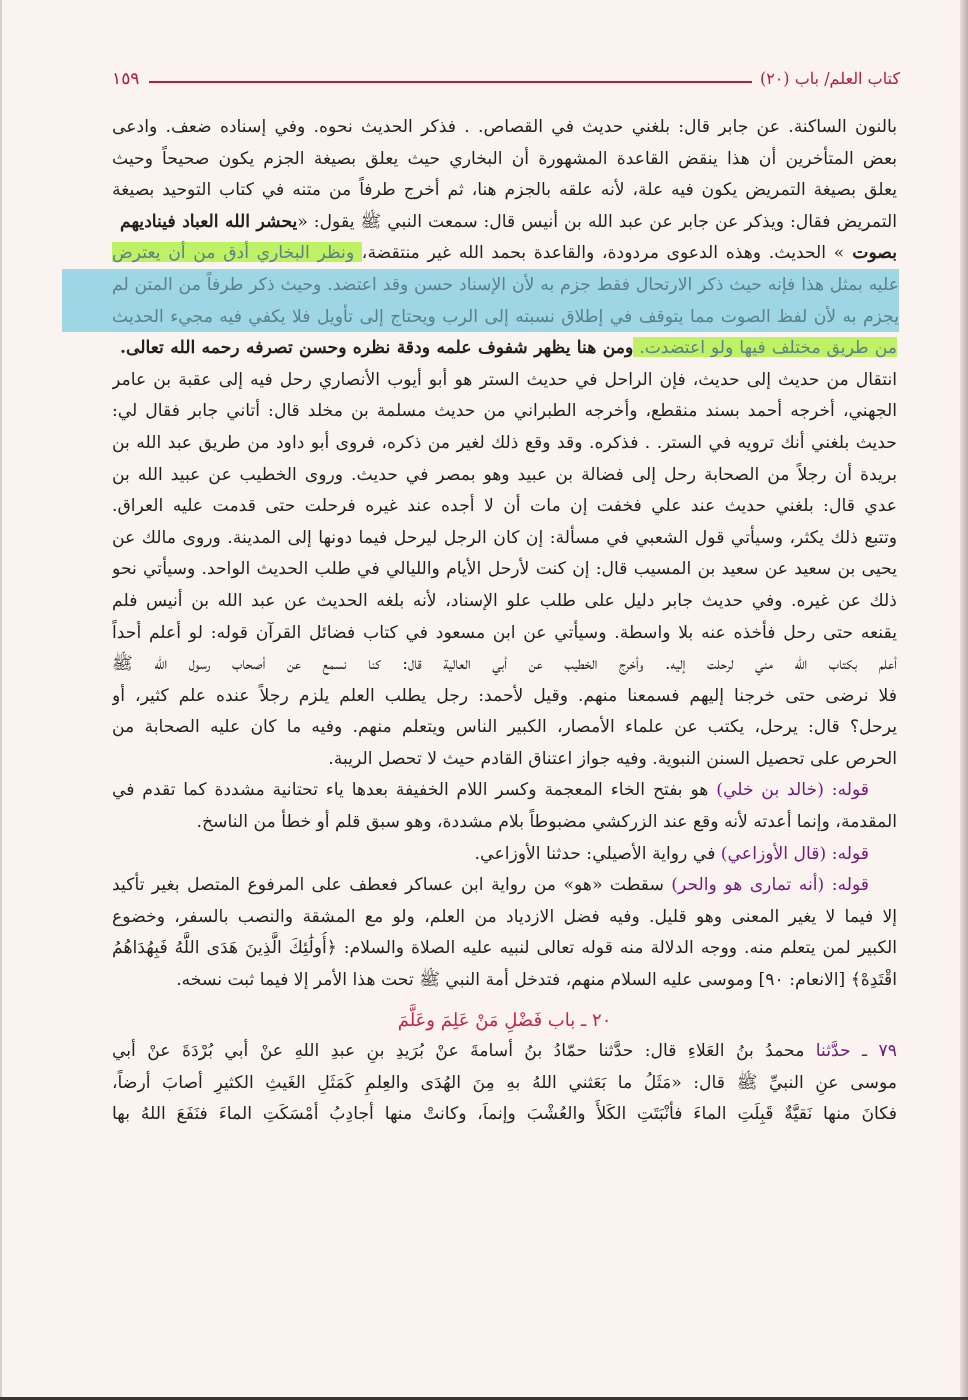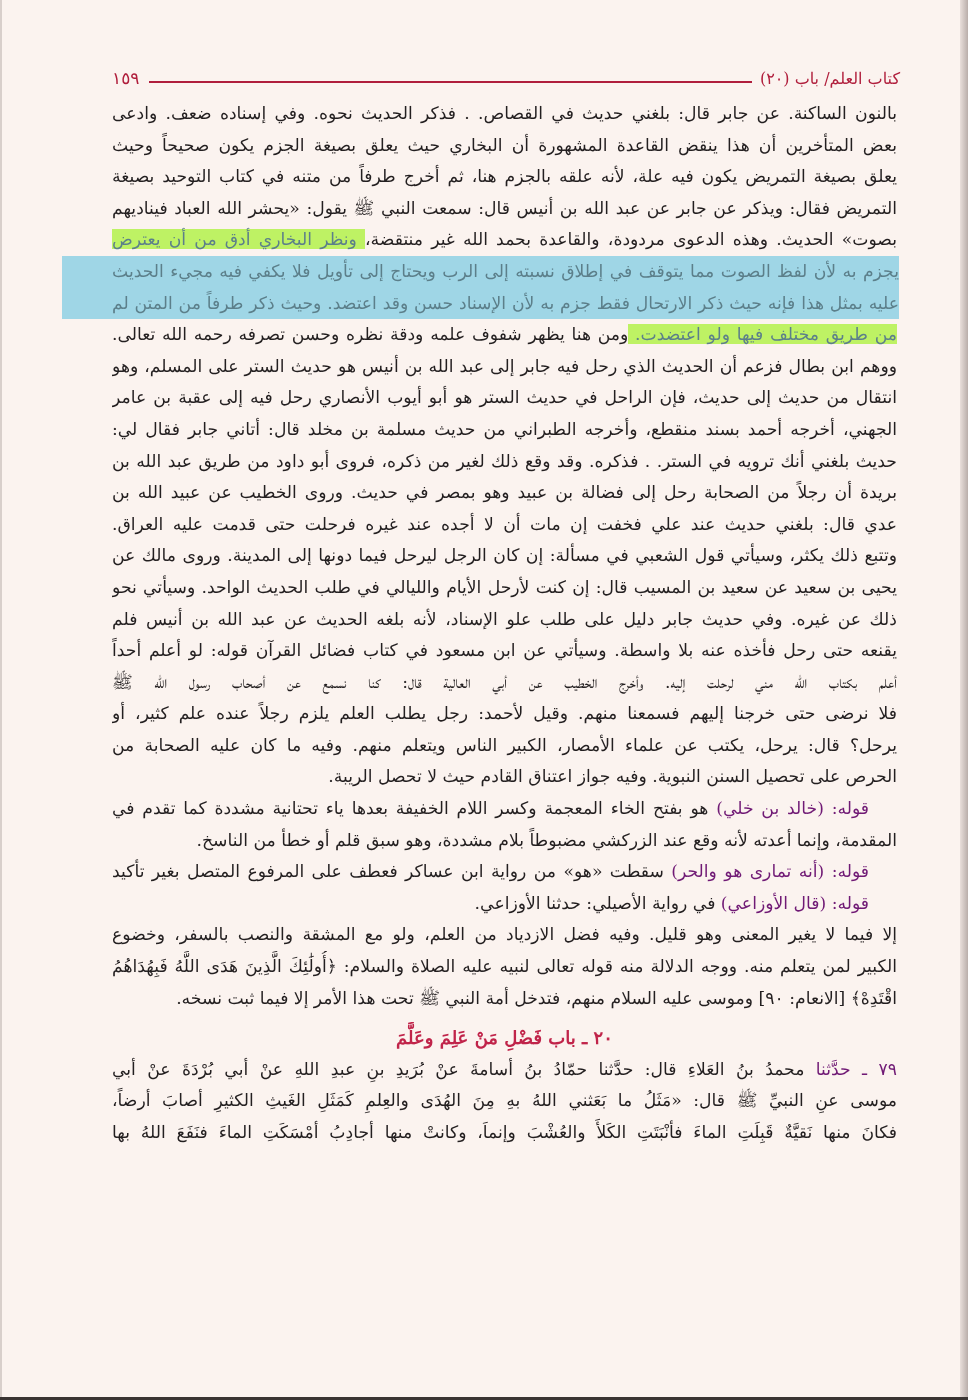--- a/index.html
+++ b/index.html
@@ -22,34 +22,34 @@
   }
   .running-head {
     position:absolute; top:66px; left:112px; width:788px; height:22px;
     display:flex; flex-direction:row; align-items:flex-end;
     color:#b01e3c;
   }
   .running-title { font-size:16px; white-space:nowrap; padding-left:8px; }
   .running-rule { flex:1; height:2px; background:#b01e3c; margin-bottom:5px; }
   .page-number { font-size:17px; padding-right:10px; white-space:nowrap;margin-top:19px; }
 
-  .body-text { position:absolute; top:98px; left:112px; width:785px; }
+  .body-text { position:absolute; top:111px; left:112px; width:785px; }
   .line {
     height:31.6px; line-height:31.6px; font-size:17.2px;
     text-align:justify; text-align-last:justify;
     white-space:nowrap; overflow:hidden;
     position:relative;
   }
   .line.last { text-align-last:right; }
   .line.center { text-align:center; text-align-last:center; }
   .red { color:#701a75; }
-  .bold { font-weight:normal; }
+  .bold { font-weight:bold;margin-left:8px; }
   .hl { background:#bef264; color:#5c7f8a; }
   .indent { padding-right:28px; }
-  .heading { color:#c0244a; font-weight:bold; font-size:18px; }
+  .heading { color:#c0244a; font-weight:normal; font-size:18px; }
   .hl-line { background:#9fd6e6; color:#5c7f8a; margin-left:-50px; padding-left:50px; margin-right:-2px; }
   .gap2 { height:8px; }
 </style>
 </head>
 <body>
 
 <div class="page-edge-left"></div>
 <div class="page-edge-right"></div>
 <div class="page-edge-bottom"></div>
 
@@ -58,41 +58,40 @@
   <span class="running-rule"></span>
   <span class="page-number">١٥٩</span>
 </div>
 
 <div class="body-text" dir="rtl">
   <div class="line">بالنون الساكنة. عن جابر قال: بلغني حديث في القصاص. . فذكر الحديث نحوه. وفي إسناده ضعف. وادعى</div>
   <div class="line">بعض المتأخرين أن هذا ينقض القاعدة المشهورة أن البخاري حيث يعلق بصيغة الجزم يكون صحيحاً وحيث</div>
   <div class="line">يعلق بصيغة التمريض يكون فيه علة، لأنه علقه بالجزم هنا، ثم أخرج طرفاً من متنه في كتاب التوحيد بصيغة</div>
   <div class="line"><span>التمريض فقال: ويذكر عن جابر عن عبد الله بن أنيس قال: سمعت النبي ﷺ يقول: «</span><span class="bold">يحشر الله العباد فيناديهم</span></div>
   <div class="line"><span class="bold">بصوت</span><span>» الحديث. وهذه الدعوى مردودة، والقاعدة بحمد الله غير منتقضة،</span><span class="hl"> ونظر البخاري أدق من أن يعترض</span></div>
+  <div class="line hl-line">عليه بمثل هذا فإنه حيث ذكر الارتحال فقط جزم به لأن الإسناد حسن وقد اعتضد. وحيث ذكر طرفاً من المتن لم</div>
   <div class="line hl-line">يجزم به لأن لفظ الصوت مما يتوقف في إطلاق نسبته إلى الرب ويحتاج إلى تأويل    فلا يكفي فيه مجيء الحديث</div>
-  <div class="line hl-line">عليه بمثل هذا فإنه حيث ذكر الارتحال فقط جزم به لأن الإسناد حسن وقد اعتضد. وحيث ذكر طرفاً من المتن لم</div>
   <div class="line"><span class="hl">من طريق مختلف فيها ولو اعتضدت. </span><span class="bold">ومن هنا يظهر شفوف علمه ودقة نظره وحسن تصرفه رحمه الله تعالى.</span></div>
-  <div class="line">ووهم ابن بطال فزعم أن الحديث الذي رحل فيه جابر إلى عبد الله بن أنيس هو حديث الستر على المسلم، وهو</div>
   <div class="line">انتقال من حديث إلى حديث، فإن الراحل في حديث الستر هو أبو أيوب الأنصاري رحل فيه إلى عقبة بن عامر</div>
   <div class="line">الجهني، أخرجه أحمد بسند منقطع، وأخرجه الطبراني من حديث مسلمة بن مخلد قال: أتاني جابر فقال لي:</div>
   <div class="line">حديث بلغني أنك ترويه في الستر. . فذكره. وقد وقع ذلك لغير من ذكره، فروى أبو داود من طريق عبد الله بن</div>
   <div class="line">بريدة أن رجلاً من الصحابة رحل إلى فضالة بن عبيد وهو بمصر في حديث. وروى الخطيب عن عبيد الله بن</div>
   <div class="line">عدي قال: بلغني حديث عند علي فخفت إن مات أن لا أجده عند غيره فرحلت حتى قدمت عليه العراق.</div>
   <div class="line">وتتبع ذلك يكثر، وسيأتي قول الشعبي في مسألة: إن كان الرجل ليرحل فيما دونها إلى المدينة. وروى مالك عن</div>
   <div class="line">يحيى بن سعيد عن سعيد بن المسيب قال: إن كنت لأرحل الأيام والليالي في طلب الحديث الواحد. وسيأتي نحو</div>
   <div class="line">ذلك عن غيره. وفي حديث جابر دليل على طلب علو الإسناد، لأنه بلغه الحديث عن عبد الله بن أنيس فلم</div>
   <div class="line">يقنعه حتى رحل فأخذه عنه بلا واسطة. وسيأتي عن ابن مسعود في كتاب فضائل القرآن قوله: لو أعلم أحداً</div>
   <div class="line">أعلم بكتاب الله مني لرحلت إليه. وأخرج الخطيب عن أبي العالية قال: كنا نسمع عن أصحاب رسول الله ﷺ</div>
   <div class="line">فلا نرضى حتى خرجنا إليهم فسمعنا منهم. وقيل لأحمد: رجل يطلب العلم يلزم رجلاً عنده علم كثير، أو</div>
   <div class="line">يرحل؟ قال: يرحل، يكتب عن علماء الأمصار، الكبير الناس ويتعلم منهم. وفيه ما كان عليه الصحابة من</div>
   <div class="line last">الحرص على تحصيل السنن النبوية. وفيه جواز اعتناق القادم حيث لا تحصل الريبة.</div>
   <div class="line indent"><span class="red">قوله: (خالد بن خلي)</span><span> هو بفتح الخاء المعجمة وكسر اللام الخفيفة بعدها ياء تحتانية مشددة كما تقدم في</span></div>
   <div class="line last">المقدمة، وإنما أعدته لأنه وقع عند الزركشي مضبوطاً بلام مشددة، وهو سبق قلم أو خطأ من الناسخ.</div>
+  <div class="line last indent"><span class="red">قوله: (قال الأوزاعي)</span><span> في رواية الأصيلي: حدثنا الأوزاعي.</span></div>
   <div class="line indent"><span class="red">قوله: (أنه تماری هو والحر)</span><span> سقطت «هو» من رواية ابن عساكر فعطف على المرفوع المتصل بغير تأكيد</span></div>
-  <div class="line last indent"><span class="red">قوله: (قال الأوزاعي)</span><span> في رواية الأصيلي: حدثنا الأوزاعي.</span></div>
   <div class="line">إلا فيما لا يغير المعنى وهو قليل. وفيه فضل الازدياد من العلم، ولو مع المشقة والنصب بالسفر، وخضوع</div>
   <div class="line">الكبير لمن يتعلم منه. ووجه الدلالة منه قوله تعالى لنبيه عليه الصلاة والسلام: ﴿أُولَٰئِكَ الَّذِينَ هَدَى اللَّهُ فَبِهُدَاهُمُ</div>
   <div class="line last">اقْتَدِهْ﴾ [الانعام: ٩٠] وموسى عليه السلام منهم، فتدخل أمة النبي ﷺ تحت هذا الأمر إلا فيما ثبت نسخه.</div>
   <div class="gap2"></div>
   <div class="line center heading">٢٠ ـ باب فَضْلِ مَنْ عَلِمَ وعَلَّمَ</div>
   <div class="line"><span class="red">٧٩ ـ حدَّثنا</span><span> محمدُ بنُ العَلاءِ قال: حدَّثنا حمّادُ بنُ أسامةَ عنْ بُرَيدِ بنِ عبدِ اللهِ عنْ أبي بُرْدَةَ عنْ أبي</span></div>
   <div class="line">موسى عنِ النبيِّ ﷺ قال: «مَثَلُ ما بَعَثني اللهُ بهِ مِنَ الهُدَى والعِلمِ كَمَثَلِ الغَيثِ الكثيرِ أصابَ أرضاً،</div>
   <div class="line">فكانَ منها نَقيَّةٌ قَبِلَتِ الماءَ فأنْبَتَتِ الكَلأَ والعُشْبَ وإنماَ، وكانتْ منها أجادِبُ أمْسَكَتِ الماءَ فنَفَعَ اللهُ بها</div>
 </div>
 

